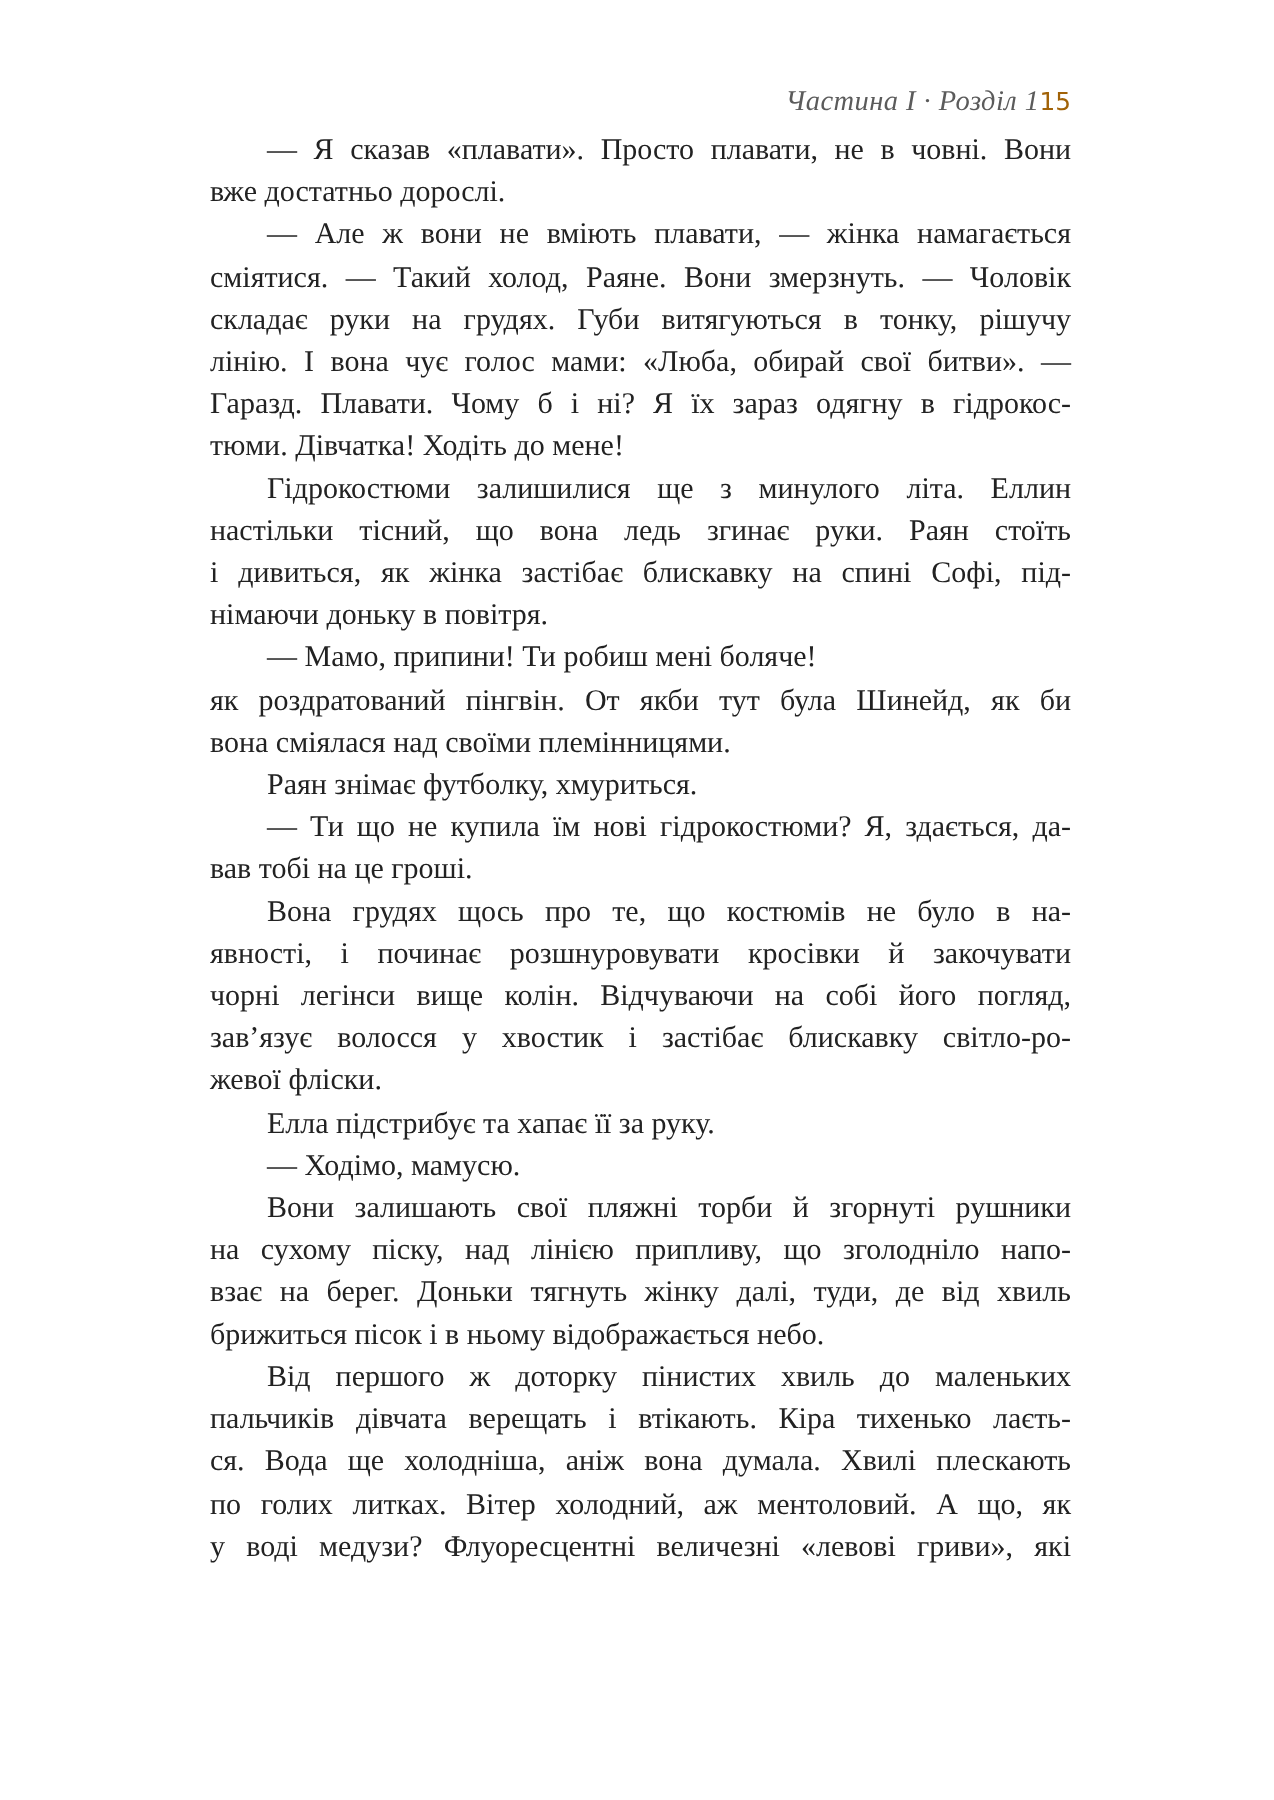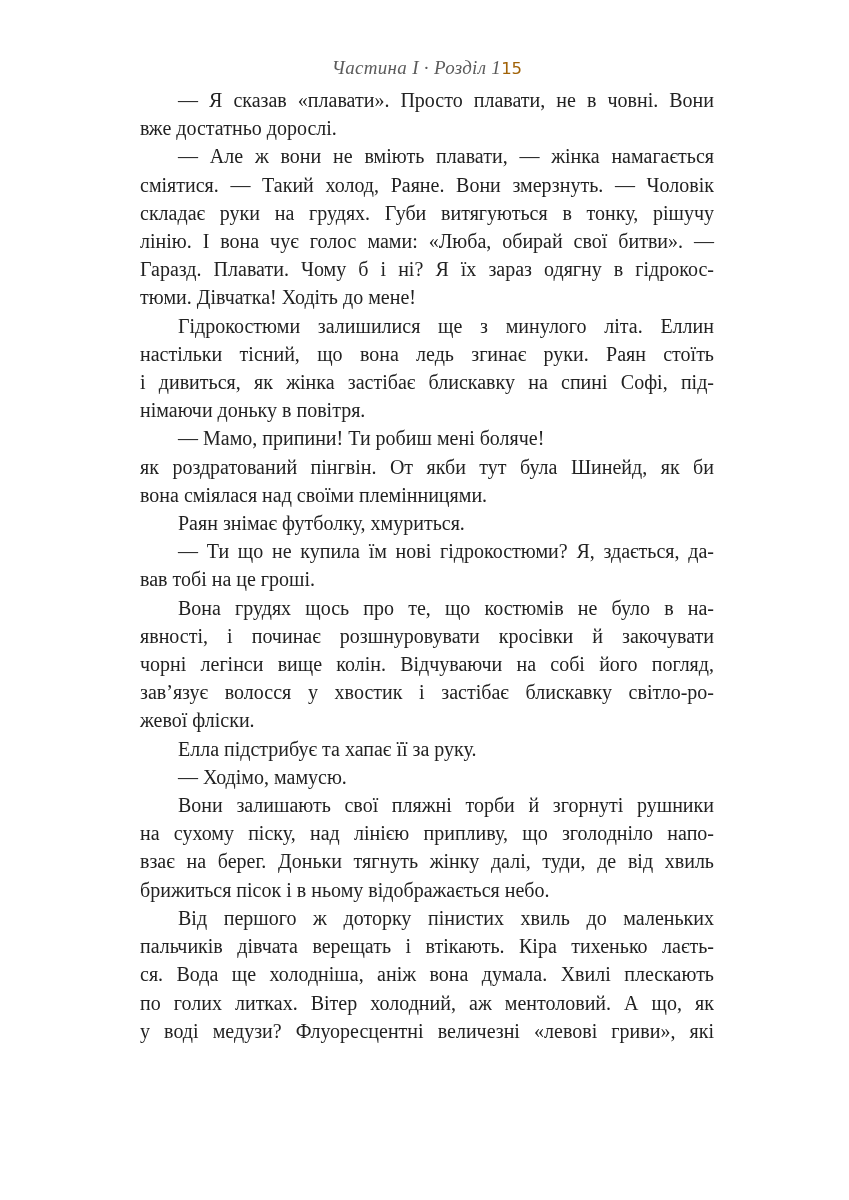--- a/index.html
+++ b/index.html
@@ -18,21 +18,21 @@
     width: 849px;
     height: 1200px;
     background: #ffffff;
     box-sizing: border-box;
     padding-top: 57px;
     padding-left: 140px;
     padding-right: 135px;
   }
   .running-header {
     display: flex;
-    justify-content: center;
+    justify-content: flex-end;
     align-items: baseline;
     height: 26px;
   }
   .running-title {
     font-family: "Liberation Serif", "DejaVu Serif", serif;
     font-style: italic;
     font-size: 19px;
     letter-spacing: 0.3px;
     color: #5b5b5b;
   }

